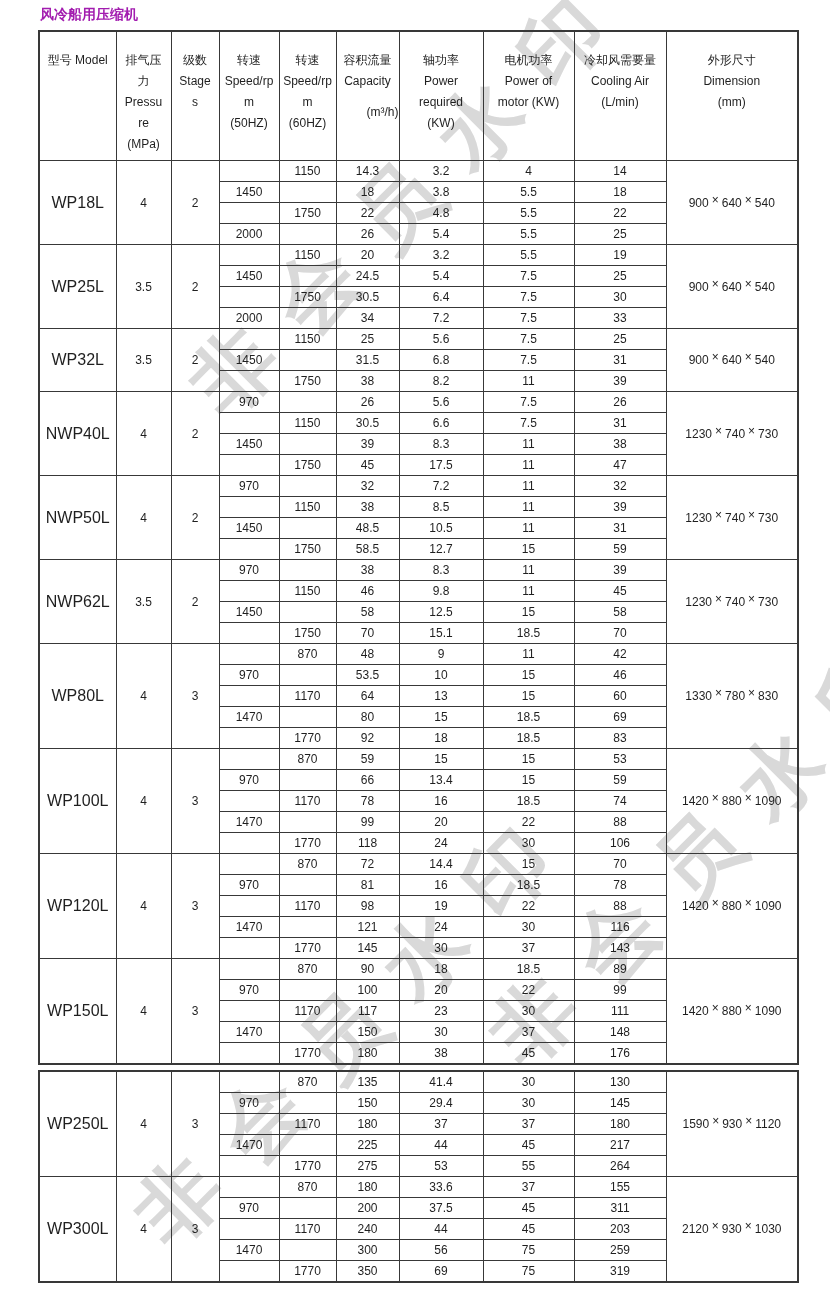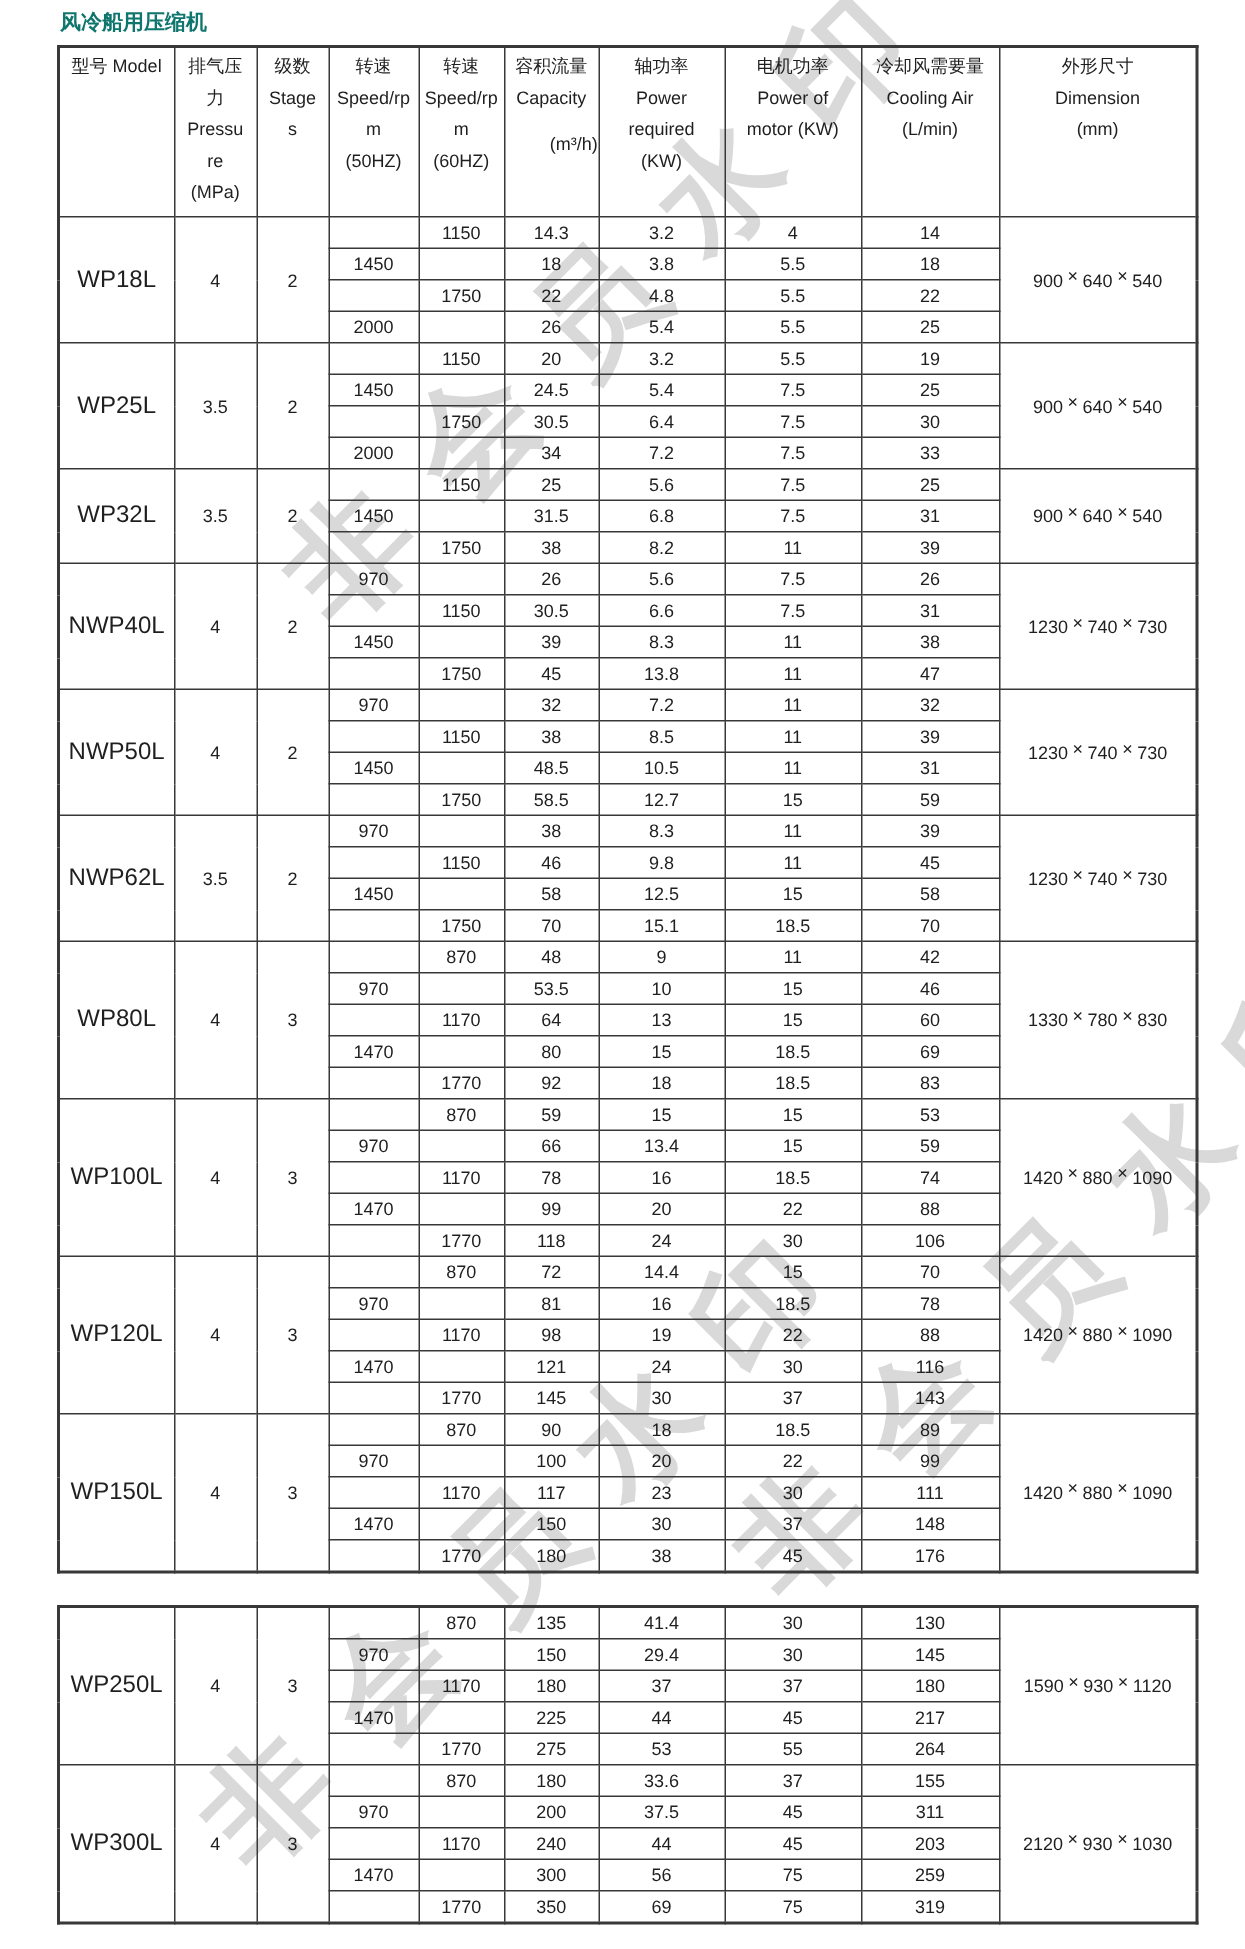--- a/index.html
+++ b/index.html
@@ -3,29 +3,29 @@
 <meta charset="utf-8">
 <style>
   html,body{margin:0;padding:0;background:#ffffff;}
   #page{position:relative;width:830px;height:1299px;background:#ffffff;overflow:hidden;
         font-family:"Liberation Sans","DejaVu Sans",sans-serif;color:#1f1f1f;}
   
   .wm{position:absolute;z-index:0;white-space:nowrap;font-size:82px;font-weight:bold;
       letter-spacing:34px;color:#d9d9d9;transform:rotate(-45deg);transform-origin:left center;
       user-select:none;line-height:90px;}
   
-  #title{position:absolute;left:40px;top:6px;z-index:2;font-size:14px;font-weight:bold;color:#0f766e;}
+  #title{position:absolute;left:40px;top:6px;z-index:2;font-size:14px;font-weight:bold;color:#a21caf;}
   
   table{position:absolute;left:38px;z-index:1;border-collapse:collapse;table-layout:fixed;
         width:759px;background:transparent;border:2px solid #383838;}
   #tbl1{top:30px;}
   #tbl2{top:1070px;}
   td{border:1px solid #383838;text-align:center;vertical-align:middle;
      font-size:12px;line-height:20px;height:20px;padding:0;overflow:hidden;}
-  td.hdr{height:110px;vertical-align:top;padding-top:2px;}
+  td.hdr{height:110px;vertical-align:top;padding-top:18px;}
   .hline{line-height:21px;height:21px;}
   .hdr-capacity .hline:last-child{margin-top:10px;text-align:right;}
   td.model{font-size:16px;}
   td.dim{font-size:12px;margin-top:12px;}
   .xmark{position:relative;top:-3px;margin:0 3px;font-size:12px;display:inline-block;
          data:"";}
 </style>
 </head>
 <body>
 
@@ -230,21 +230,21 @@
           <td></td>
           <td>39</td>
           <td>8.3</td>
           <td>11</td>
           <td>38</td>
         </tr>
         <tr>
           <td></td>
           <td>1750</td>
           <td>45</td>
-          <td>13.8</td>
+          <td>17.5</td>
           <td>11</td>
           <td>47</td>
         </tr>
         <tr>
           <td class="model" rowspan="4">NWP50L</td>
           <td rowspan="4">4</td>
           <td rowspan="4">2</td>
           <td>970</td>
           <td></td>
           <td>32</td>

